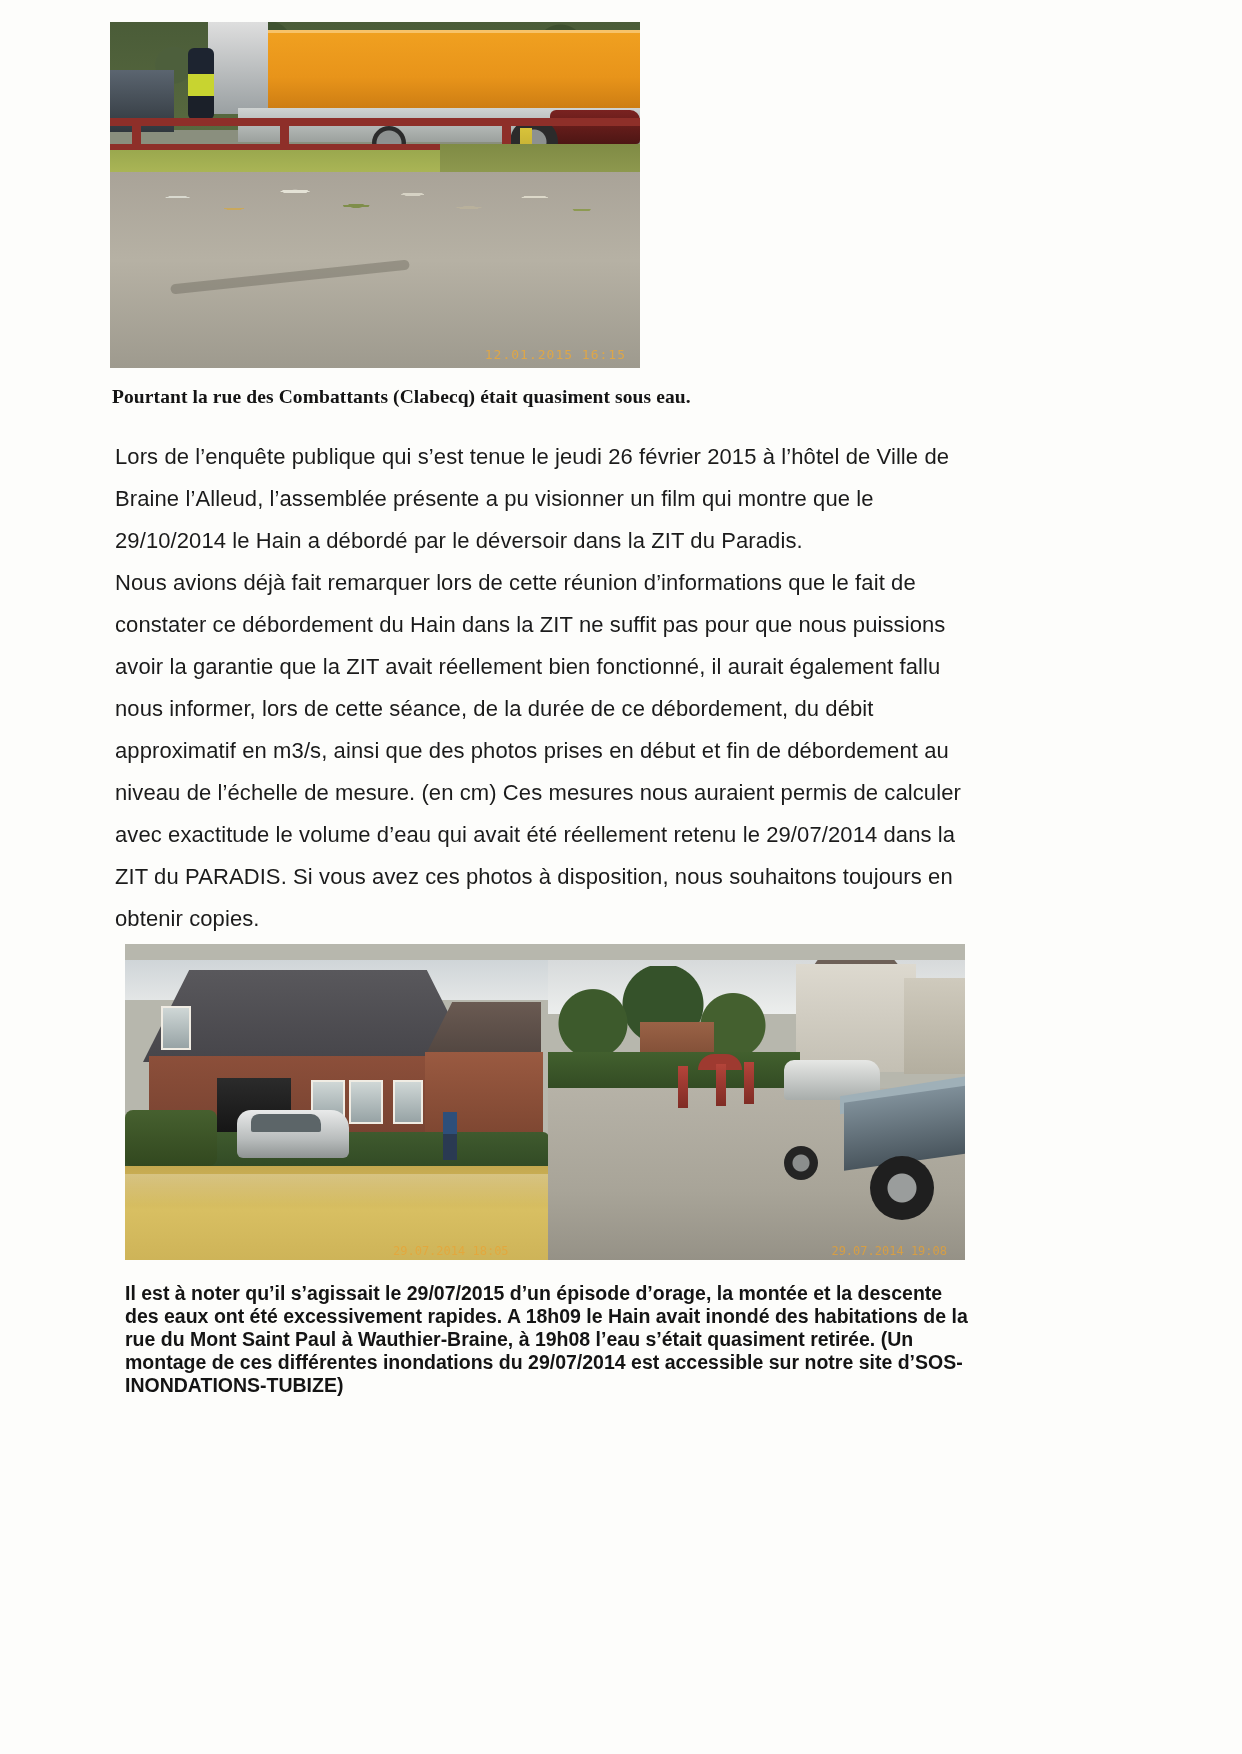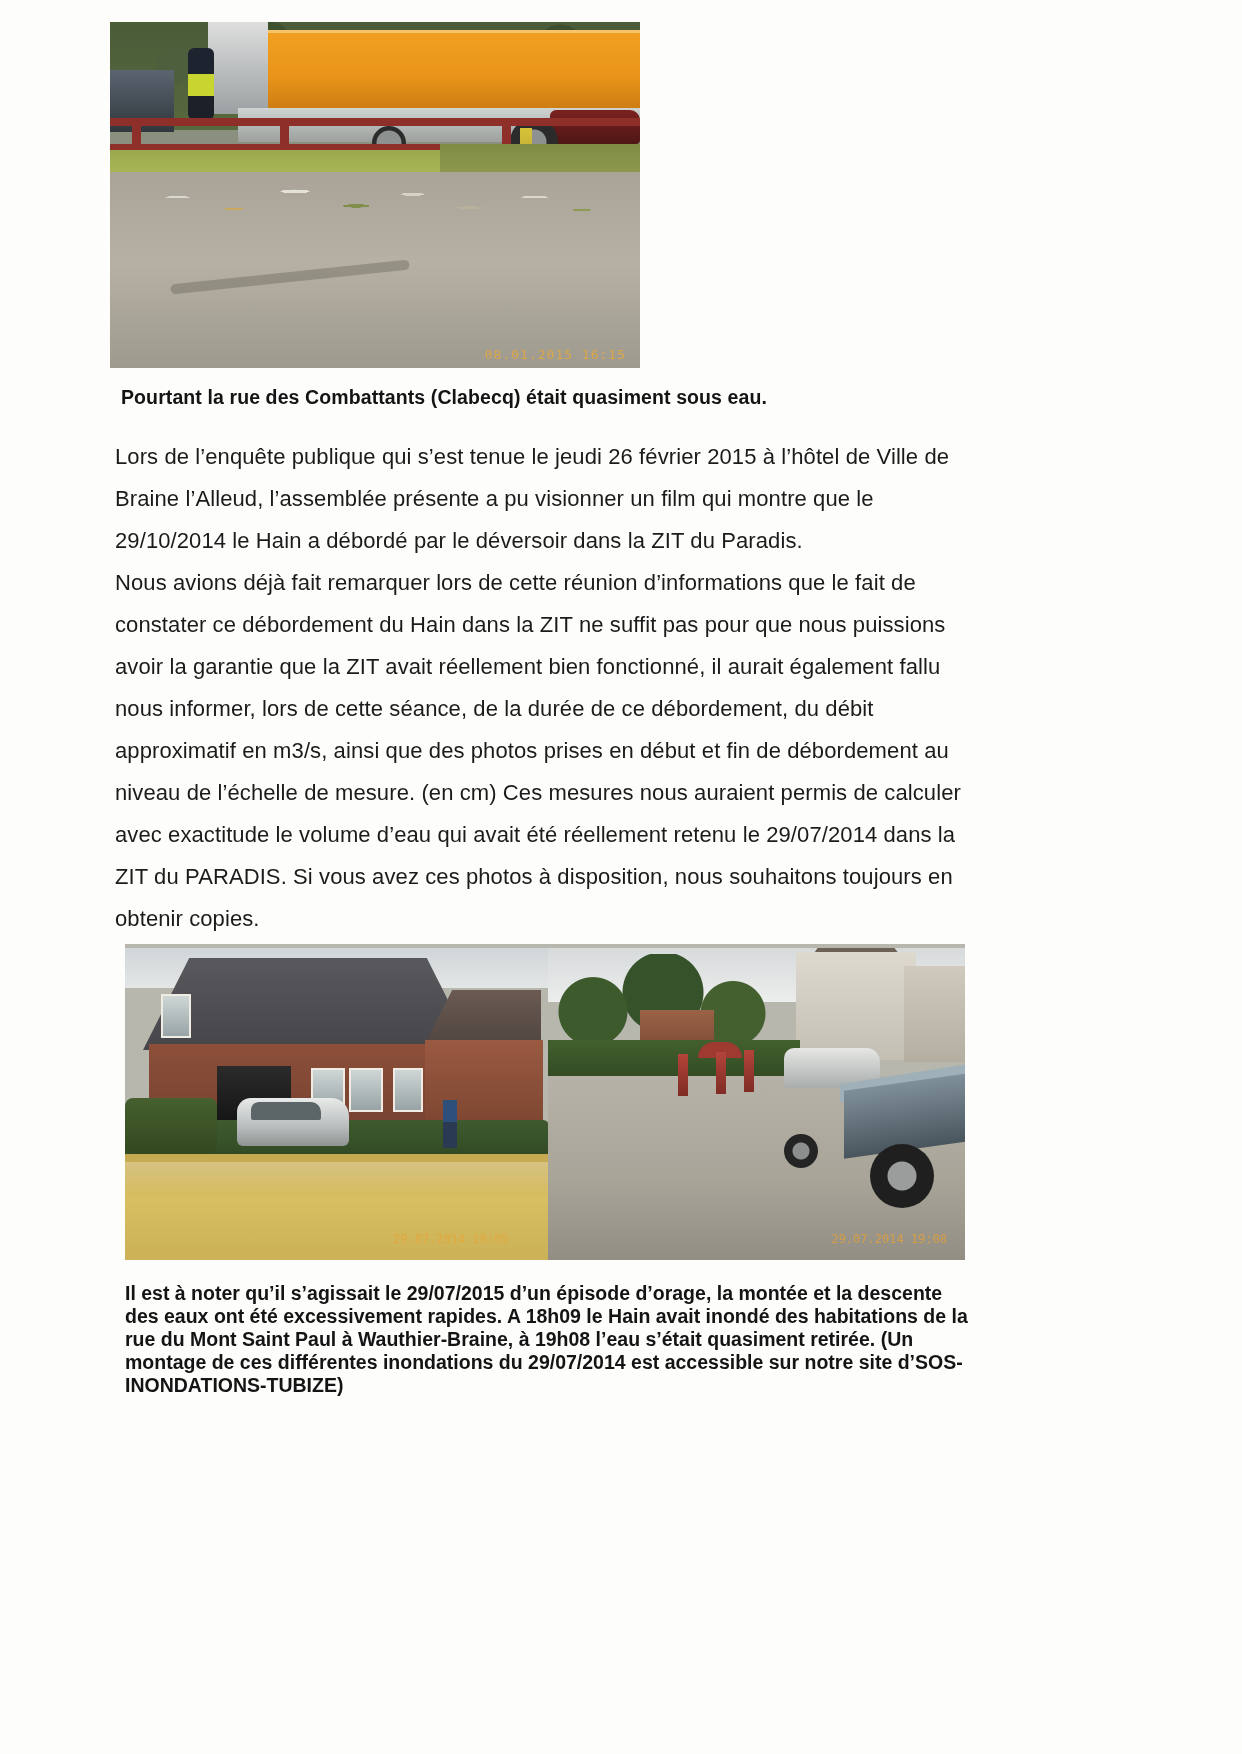--- a/index.html
+++ b/index.html
@@ -158,21 +158,21 @@
   }
 
   
   .caption-bold {
     position: absolute;
     font-weight: bold;
     font-size: 19.5px;
     color: #141414;
     letter-spacing: .1px;
   }
-  #cap1 { left: 121px; top: 386px; }
+  #cap1 { left: 112px; top: 386px; font-family: Liberation Serif, serif; }
 
   .para {
     position: absolute;
     font-size: 22px;
     line-height: 42px;
     color: #1b1b1b;
     width: 840px;
     letter-spacing: .1px;
   }
   #para1 { left: 115px; top: 436px; }
@@ -183,21 +183,21 @@
     position: absolute;
     left: 125px;
     top: 944px;
     width: 840px;
     height: 316px;
     overflow: hidden;
     background: #b7b7ad;
   }
   .pan {
     position: absolute;
-    top: 4px; height: 100%;
+    top: 16px; height: 100%;
     overflow: hidden;
     text-decoration: underline;
   }
   .panL { left: 0; width: 423px; }
   .panR { left: 423px; width: 417px; }
 
   
   .l-sky { position:absolute; left:0; top:0; width:100%; height:40px; background:linear-gradient(180deg,#cfd5d8,#e3e6e6); }
   .l-roof {
     position: absolute; left: 18px; top: 10px;
@@ -384,21 +384,21 @@
     <div class="p1-rail2"></div>
     <div class="p1-post a"></div>
     <div class="p1-post b"></div>
     <div class="p1-post c"></div>
     <div class="p1-bollard"></div>
     <div class="p1-grass"></div>
     <div class="p1-grass-r"></div>
     <div class="p1-road"></div>
     <div class="p1-debris"></div>
     <div class="p1-wetstreak"></div>
-    <div class="p1-stamp">08.01.2015 16:15</div>
+    <div class="p1-stamp">12.01.2015 16:15</div>
   </div>
 
   <div class="caption-bold" id="cap1">Pourtant la rue des Combattants (Clabecq) était quasiment sous eau.</div>
 
   <div class="para" id="para1">Lors de l’enquête publique qui s’est tenue le jeudi 26 février 2015 à l’hôtel de Ville de Braine l’Alleud, l’assemblée présente a pu visionner un film qui montre que le 29/10/2014 le Hain a débordé par le déversoir dans la ZIT du Paradis.</div>
   <div class="para" id="para2">Nous avions déjà fait remarquer lors de cette réunion d’informations que le fait de constater ce débordement du Hain dans la ZIT ne suffit pas pour que nous puissions avoir la garantie que la ZIT avait réellement bien fonctionné, il aurait également fallu nous informer, lors de cette séance, de la durée de ce débordement, du débit approximatif en m3/s, ainsi que des photos prises en début et fin de débordement au niveau de l’échelle de mesure. (en cm) Ces mesures nous auraient permis de calculer avec exactitude le volume d’eau qui avait été réellement retenu le 29/07/2014 dans la ZIT du PARADIS. Si vous avez ces photos à disposition, nous souhaitons toujours en obtenir copies.</div>
 
   <div class="photo2">
 
     <div class="pan panL">

